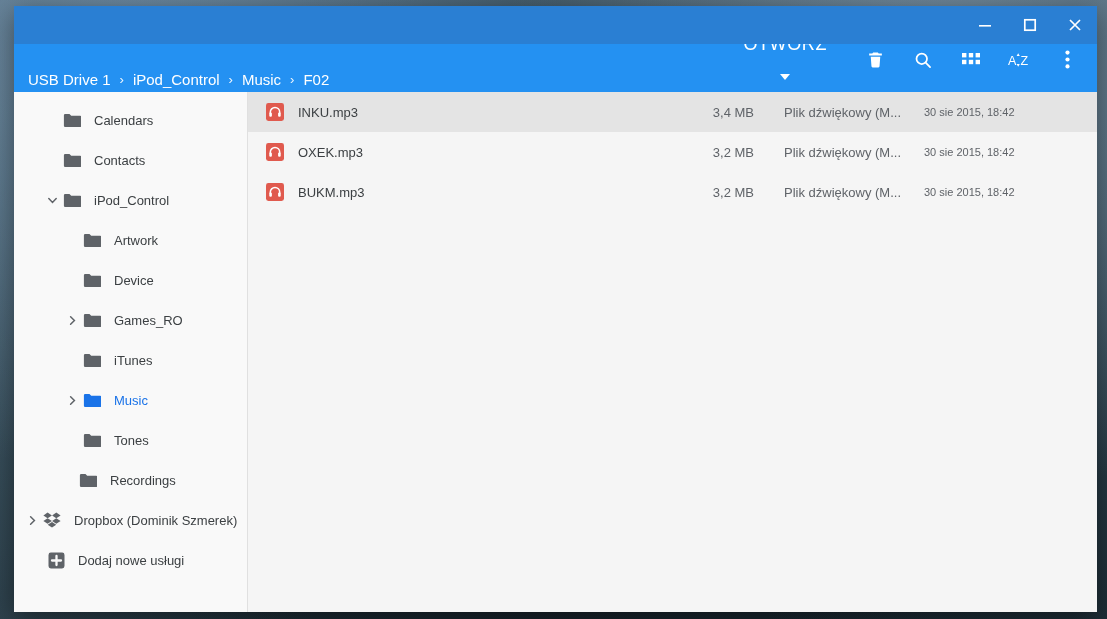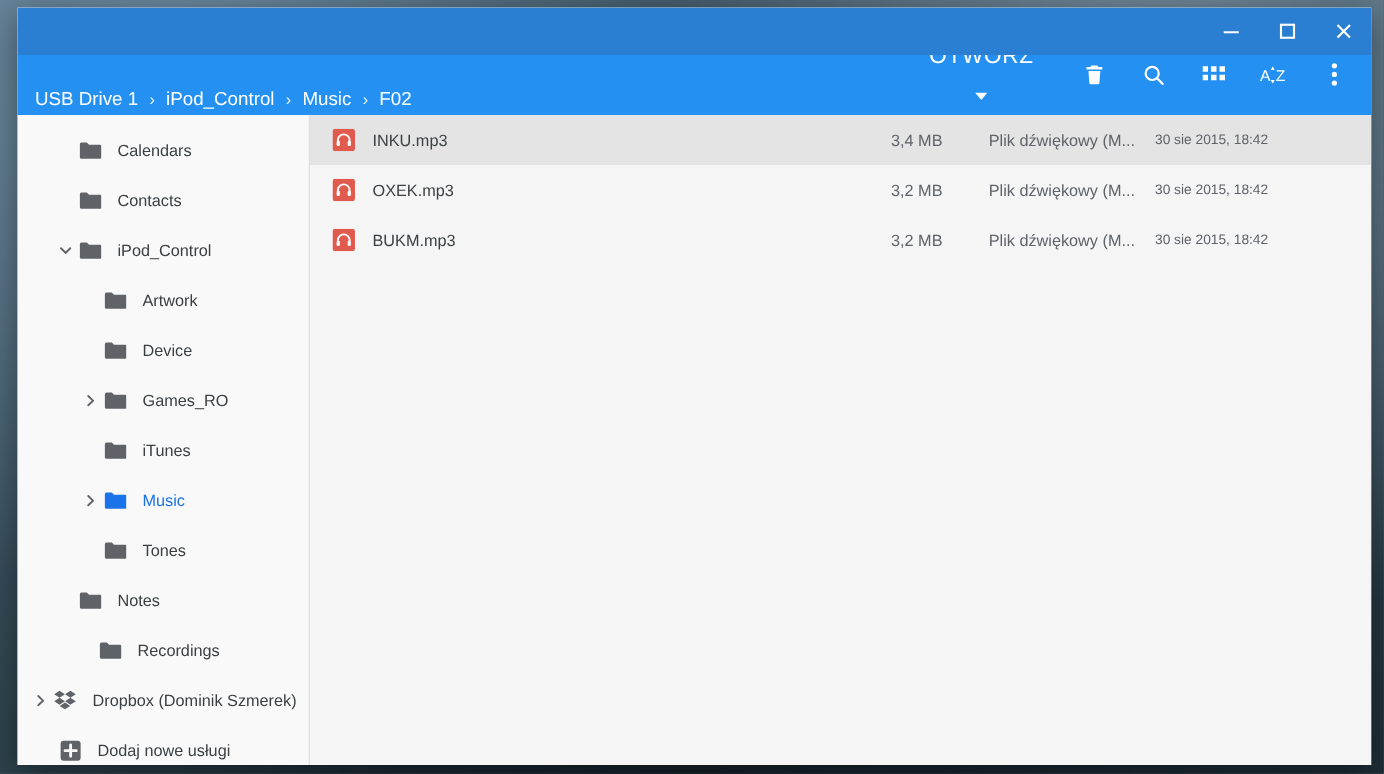--- a/index.html
+++ b/index.html
@@ -252,21 +252,20 @@
   }
   .f-type {
     width: 140px;
     padding-left: 16px;
     box-sizing: border-box;
     font-size: 13px;
     color: #5f6368;
     white-space: nowrap;
     overflow: hidden;
     text-overflow: ellipsis;
-    text-align: right;
   }
   .f-date {
     flex: 1;
     padding-left: 16px;
     box-sizing: border-box;
     font-size: 11px;
     color: #5f6368;
     white-space: nowrap;
   }
 </style>
@@ -475,31 +474,20 @@
         <div class="nav-item" style="padding-left: 48px;">
           <span class="twisty"></span>
           <span class="nav-icon">
             <span style="display: flex;">
               <svg width="18" height="15" viewBox="0 0 18 15">
                 <path d="M0.9 2.2a1.3 1.3 0 0 1 1.3-1.3h4.3l1.7 1.9h8.9a1.3 1.3 0 0 1 1.3 1.3v8.6a1.3 1.3 0 0 1-1.3 1.3H2.2A1.3 1.3 0 0 1 .9 12.7z" fill="#5f6368"></path>
               </svg>
             </span>
           </span>
           <span class="nav-label">Tones</span>
-        </div>
-        <div class="nav-item" style="padding-left: 28px;">
-          <span class="twisty"></span>
-          <span class="nav-icon">
-            <span style="display: flex;">
-              <svg width="18" height="15" viewBox="0 0 18 15">
-                <path d="M0.9 2.2a1.3 1.3 0 0 1 1.3-1.3h4.3l1.7 1.9h8.9a1.3 1.3 0 0 1 1.3 1.3v8.6a1.3 1.3 0 0 1-1.3 1.3H2.2A1.3 1.3 0 0 1 .9 12.7z" fill="#5f6368"></path>
-              </svg>
-            </span>
-          </span>
-          <span class="nav-label">Notes</span>
         </div>
         <div class="nav-item" style="padding-left: 44px;">
           <span class="twisty"></span>
           <span class="nav-icon">
             <span style="display: flex;">
               <svg width="18" height="15" viewBox="0 0 18 15">
                 <path d="M0.9 2.2a1.3 1.3 0 0 1 1.3-1.3h4.3l1.7 1.9h8.9a1.3 1.3 0 0 1 1.3 1.3v8.6a1.3 1.3 0 0 1-1.3 1.3H2.2A1.3 1.3 0 0 1 .9 12.7z" fill="#5f6368"></path>
               </svg>
             </span>
           </span>

